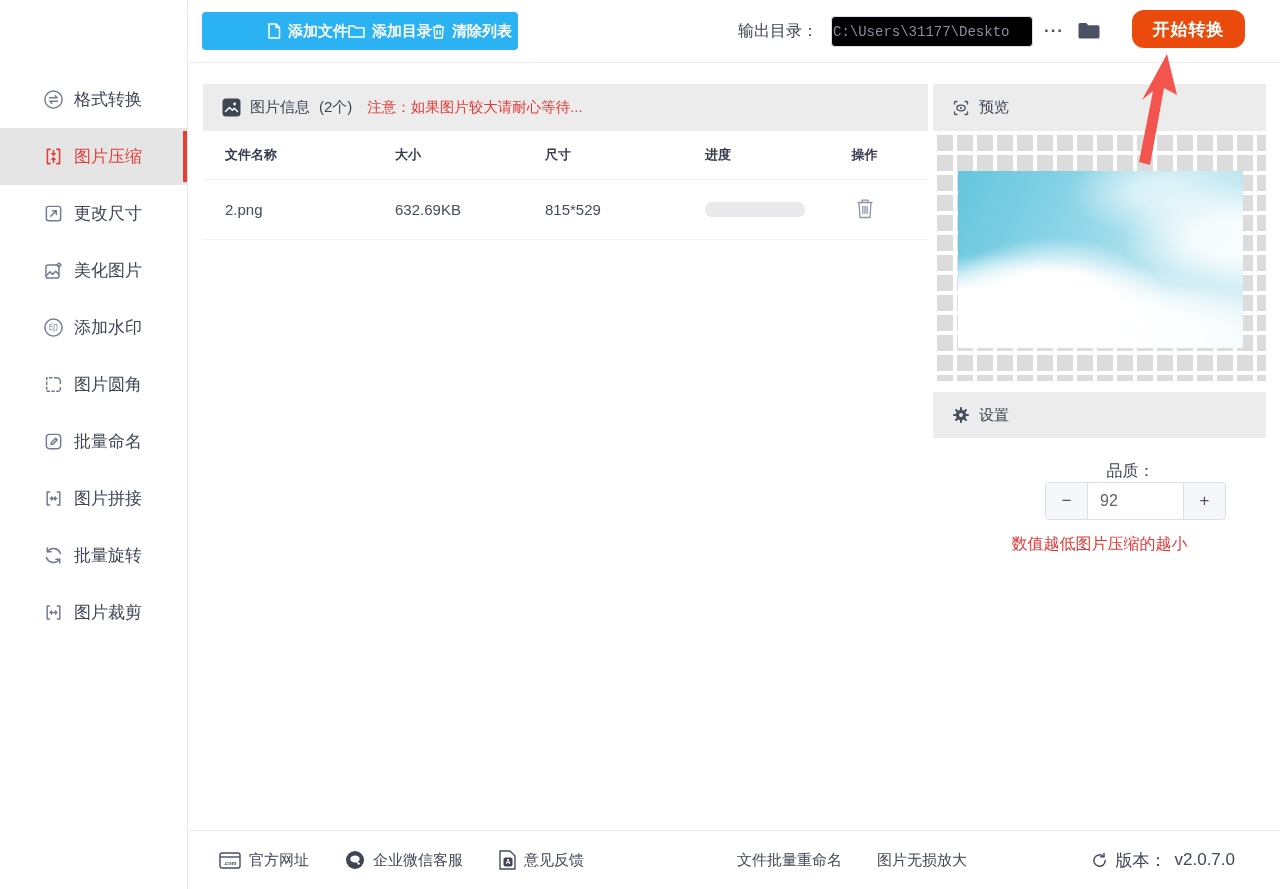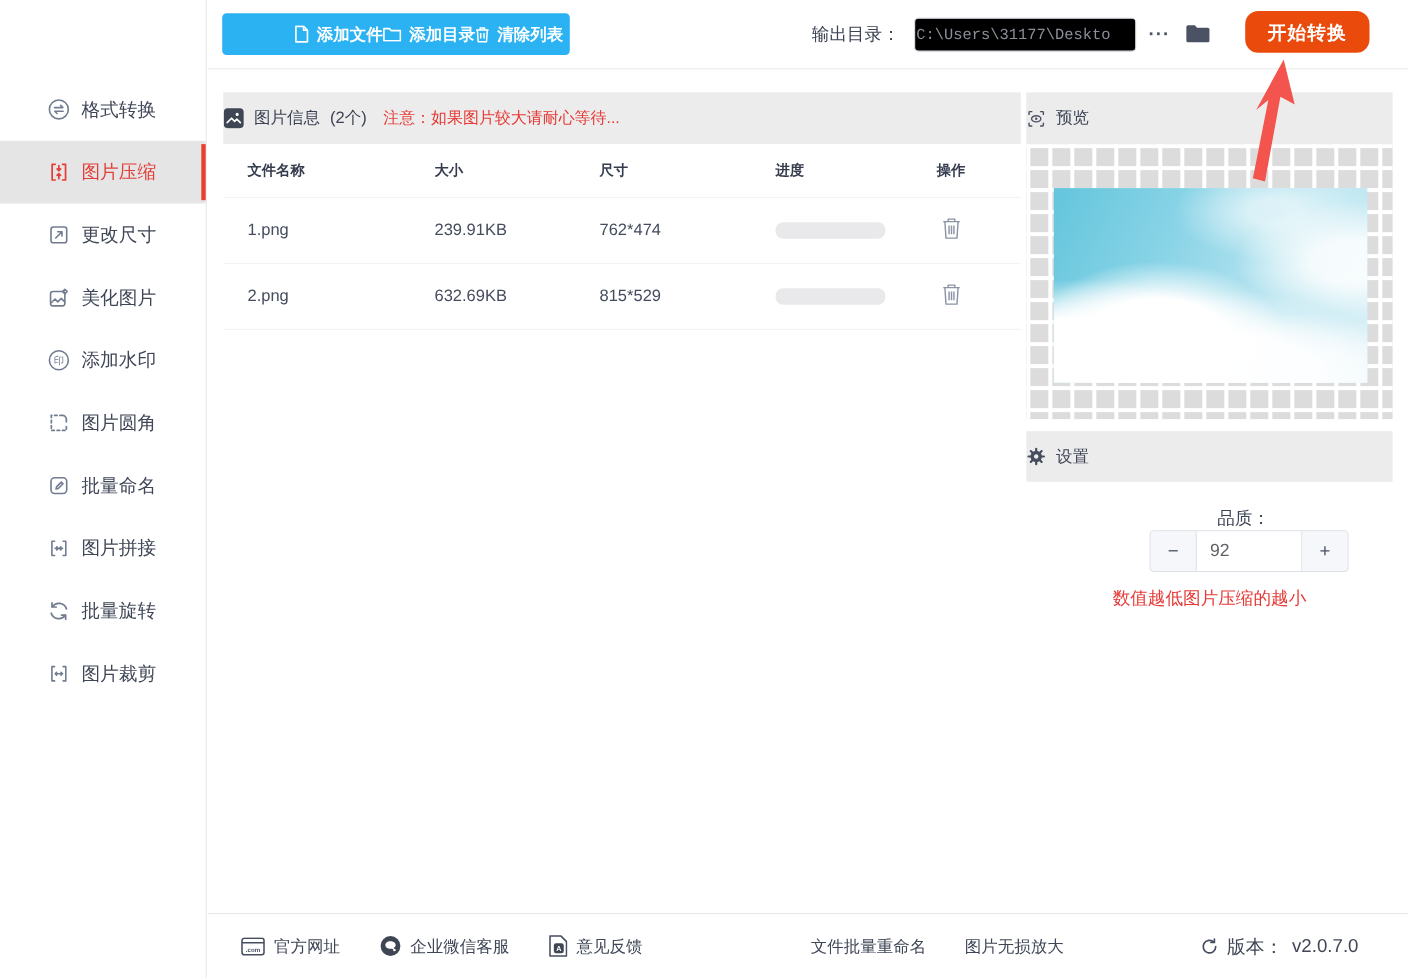--- a/index.html
+++ b/index.html
@@ -33,21 +33,21 @@
   .out-input{position:absolute;left:642px;top:16px;width:202px;height:31px;border:1px solid #dcdfe6;border-radius:4px;
     padding:0 1px;font-size:14px;color:#8a8f99;font-family:Liberation Mono, monospace;background:#000000;}
   .dots-btn{position:absolute;left:851px;top:14px;width:28px;height:34px;border:none;background:none;
     font-size:17px;font-weight:bold;color:#4a5264;cursor:pointer;letter-spacing:1px;}
   .folder-btn{position:absolute;left:886px;top:17px;width:28px;height:28px;border:none;background:none;cursor:pointer;
     display:flex;align-items:center;justify-content:center;color:#4a5264;}
   .start-btn{position:absolute;left:943px;top:10px;width:113px;height:38px;background:var(--orange);color:#fff;
     border:none;border-radius:12px;font-size:17px;font-weight:bold;font-family:Liberation Serif, serif;cursor:pointer;letter-spacing:1px;}
 
   
-  .panel-header{height:47px;background:#ececec;display:flex;align-items:center;gap:9px;
+  .panel-header{height:47px;background:#ececec;display:flex;align-items:center;gap:9px;padding-left:19px;
     font-size:15px;color:var(--dark);}
   .table-panel{position:absolute;left:203px;top:84px;width:725px;}
   .notice{color:var(--red-bright);font-size:14.5px;margin-left:6px;}
   .count{color:var(--dark);}
   .grid-row{display:grid;grid-template-columns:170px 150px 160px 140px 1fr;align-items:center;}
   .col-head{height:49px;border-bottom:1px solid #f2f3f5;font-weight:bold;font-size:13px;color:#353c4e;background:#fff;}
   .grid-row > div{padding-left:22px;}
   .grid-row > .op{padding-left:0;padding-right:22px;text-align:center;}
   .t-row{height:60px;border-bottom:1px solid #f2f3f5;font-size:15px;color:#454c5d;background:#fff;}
   .progress{margin-left:22px;width:100px;height:15px;border-radius:7px;background:#e9e9eb;}
@@ -259,35 +259,20 @@
     </div>
 
     <div class="grid-row col-head">
       <div>文件名称</div>
       <div>大小</div>
       <div>尺寸</div>
       <div>进度</div>
       <div class="op">操作</div>
     </div>
 
-    <div class="grid-row t-row">
-      <div>1.png</div>
-      <div>239.91KB</div>
-      <div>762*474</div>
-      <div style="padding-left:0;">
-          <div class="progress"></div>
-        </div>
-      <div class="op">
-        <button class="trash-btn">
-          <svg width="18" height="21" viewBox="0 0 18 21" fill="none" stroke="currentColor" stroke-width="1.3" stroke-linejoin="round">
-              <path d="M1.5 4.5h15M6 4.5V2.2h6v2.3M3 4.5l1 15h10l1-15M6.8 8v8M9 8v8M11.2 8v8"></path>
-            </svg>
-        </button>
-      </div>
-    </div>
 
     <div class="grid-row t-row">
       <div>2.png</div>
       <div>632.69KB</div>
       <div>815*529</div>
       <div style="padding-left:0;">
           <div class="progress"></div>
         </div>
       <div class="op">
         <button class="trash-btn">

